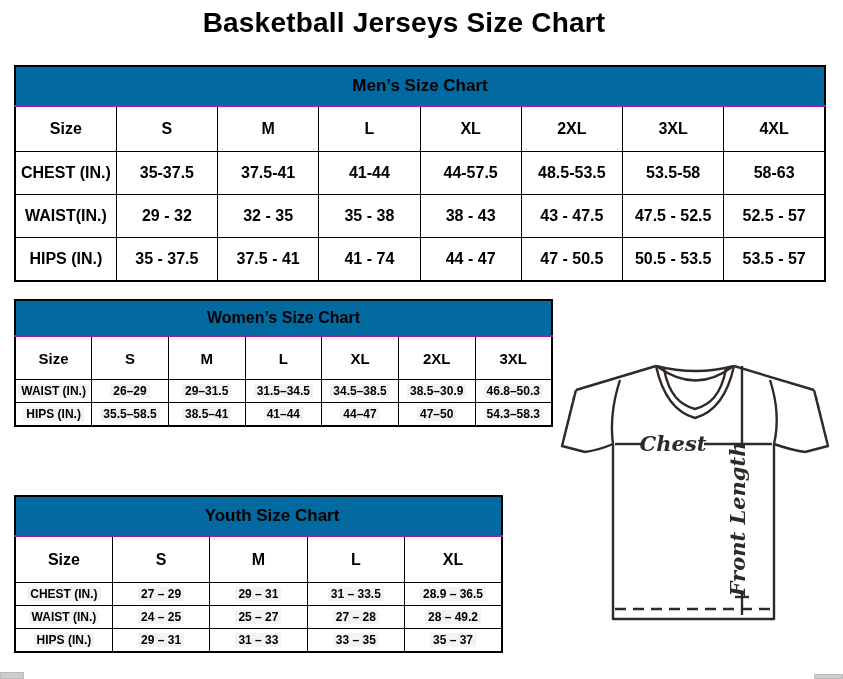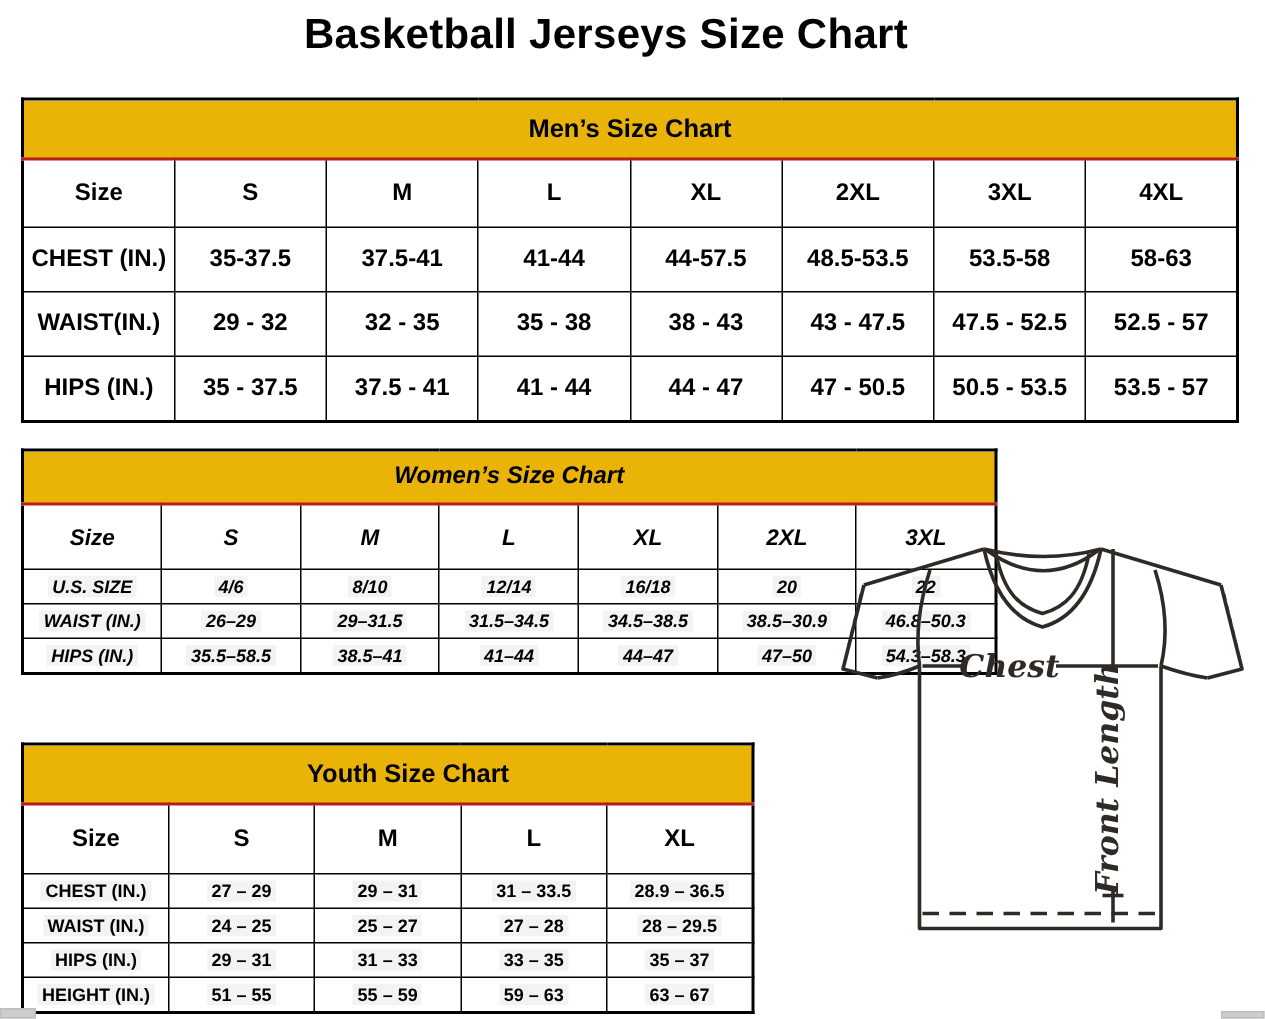--- a/index.html
+++ b/index.html
@@ -13,29 +13,29 @@
   }
   .tbl-wrap{position:absolute;}
   .tbl-wrap table{
     border-collapse:collapse;table-layout:fixed;width:100%;
     border:2px solid #000;
   }
   .tbl-wrap td{
     border:1px solid #000;text-align:center;vertical-align:middle;
     font-weight:bold;padding:0 2px;overflow:hidden;white-space:nowrap;
   }
-  td.band{background:#eab308;font-size:17px;border-bottom:2px solid #b91c1c;}
+  td.band{background:#0369a1;font-size:17px;border-bottom:2px solid #a21caf;}
   
   .men{left:14px;top:65px;width:812px;}
   .men td.band{height:38px;}
   .men tr.hdr td{height:44px;font-size:16px;}
   .men tr.data td{height:42px;font-size:16px;}
   .men td:first-child{width:121px;}
   
-  .women{left:14px;top:299px;width:651px;font-style:italic;}
+  .women{left:14px;top:299px;width:539px;}
   .women td.band{height:34px;font-size:16px;}
   .women tr.hdr td{height:42px;font-size:15px;}
   .women tr.data td{height:22px;font-size:12px;}
   .women td:first-child{width:88px;}
   
   .youth{left:14px;top:495px;width:489px;}
   .youth td.band{height:38px;padding-left:29px;}
   .youth tr.hdr td{height:45px;font-size:16px;}
   .youth tr.data td{height:22px;font-size:12px;}
   .youth td:first-child{width:126px;}
@@ -90,21 +90,21 @@
           <td><span>35 - 38</span></td>
           <td><span>38 - 43</span></td>
           <td><span>43 - 47.5</span></td>
           <td><span>47.5 - 52.5</span></td>
           <td><span>52.5 - 57</span></td>
         </tr>
         <tr class="data">
           <td><span>HIPS (IN.)</span></td>
           <td><span>35 - 37.5</span></td>
           <td><span>37.5 - 41</span></td>
-          <td><span>41 - 44</span></td>
+          <td><span>41 - 74</span></td>
           <td><span>44 - 47</span></td>
           <td><span>47 - 50.5</span></td>
           <td><span>50.5 - 53.5</span></td>
           <td><span>53.5 - 57</span></td>
         </tr>
       </tbody>
     </table>
   </div>
 <div class="tbl-wrap women hl-rows">
     <table>
@@ -115,29 +115,20 @@
         <tr class="hdr">
           <td>Size</td>
           <td>S</td>
           <td>M</td>
           <td>L</td>
           <td>XL</td>
           <td>2XL</td>
           <td>3XL</td>
         </tr>
         <tr class="data">
-          <td><span>U.S. SIZE</span></td>
-          <td><span>4/6</span></td>
-          <td><span>8/10</span></td>
-          <td><span>12/14</span></td>
-          <td><span>16/18</span></td>
-          <td><span>20</span></td>
-          <td><span>22</span></td>
-        </tr>
-        <tr class="data">
           <td><span>WAIST (IN.)</span></td>
           <td><span>26–29</span></td>
           <td><span>29–31.5</span></td>
           <td><span>31.5–34.5</span></td>
           <td><span>34.5–38.5</span></td>
           <td><span>38.5–30.9</span></td>
           <td><span>46.8–50.3</span></td>
         </tr>
         <tr class="data">
           <td><span>HIPS (IN.)</span></td>
@@ -169,35 +160,28 @@
           <td><span>27 – 29</span></td>
           <td><span>29 – 31</span></td>
           <td><span>31 – 33.5</span></td>
           <td><span>28.9 – 36.5</span></td>
         </tr>
         <tr class="data">
           <td><span>WAIST (IN.)</span></td>
           <td><span>24 – 25</span></td>
           <td><span>25 – 27</span></td>
           <td><span>27 – 28</span></td>
-          <td><span>28 – 29.5</span></td>
+          <td><span>28 – 49.2</span></td>
         </tr>
         <tr class="data">
           <td><span>HIPS (IN.)</span></td>
           <td><span>29 – 31</span></td>
           <td><span>31 – 33</span></td>
           <td><span>33 – 35</span></td>
           <td><span>35 – 37</span></td>
-        </tr>
-        <tr class="data">
-          <td><span>HEIGHT (IN.)</span></td>
-          <td><span>51 – 55</span></td>
-          <td><span>55 – 59</span></td>
-          <td><span>59 – 63</span></td>
-          <td><span>63 – 67</span></td>
         </tr>
       </tbody>
     </table>
   </div>
 
 <svg class="jersey" viewBox="0 0 288 280" xmlns="http://www.w3.org/2000/svg">
   <g fill="none" stroke="#2f2a26" stroke-width="2.4" stroke-linejoin="round">
 
     <path d="M104,14 Q144,24 182,14"></path>
     <path d="M106,15 Q144,42 180,15"></path>

